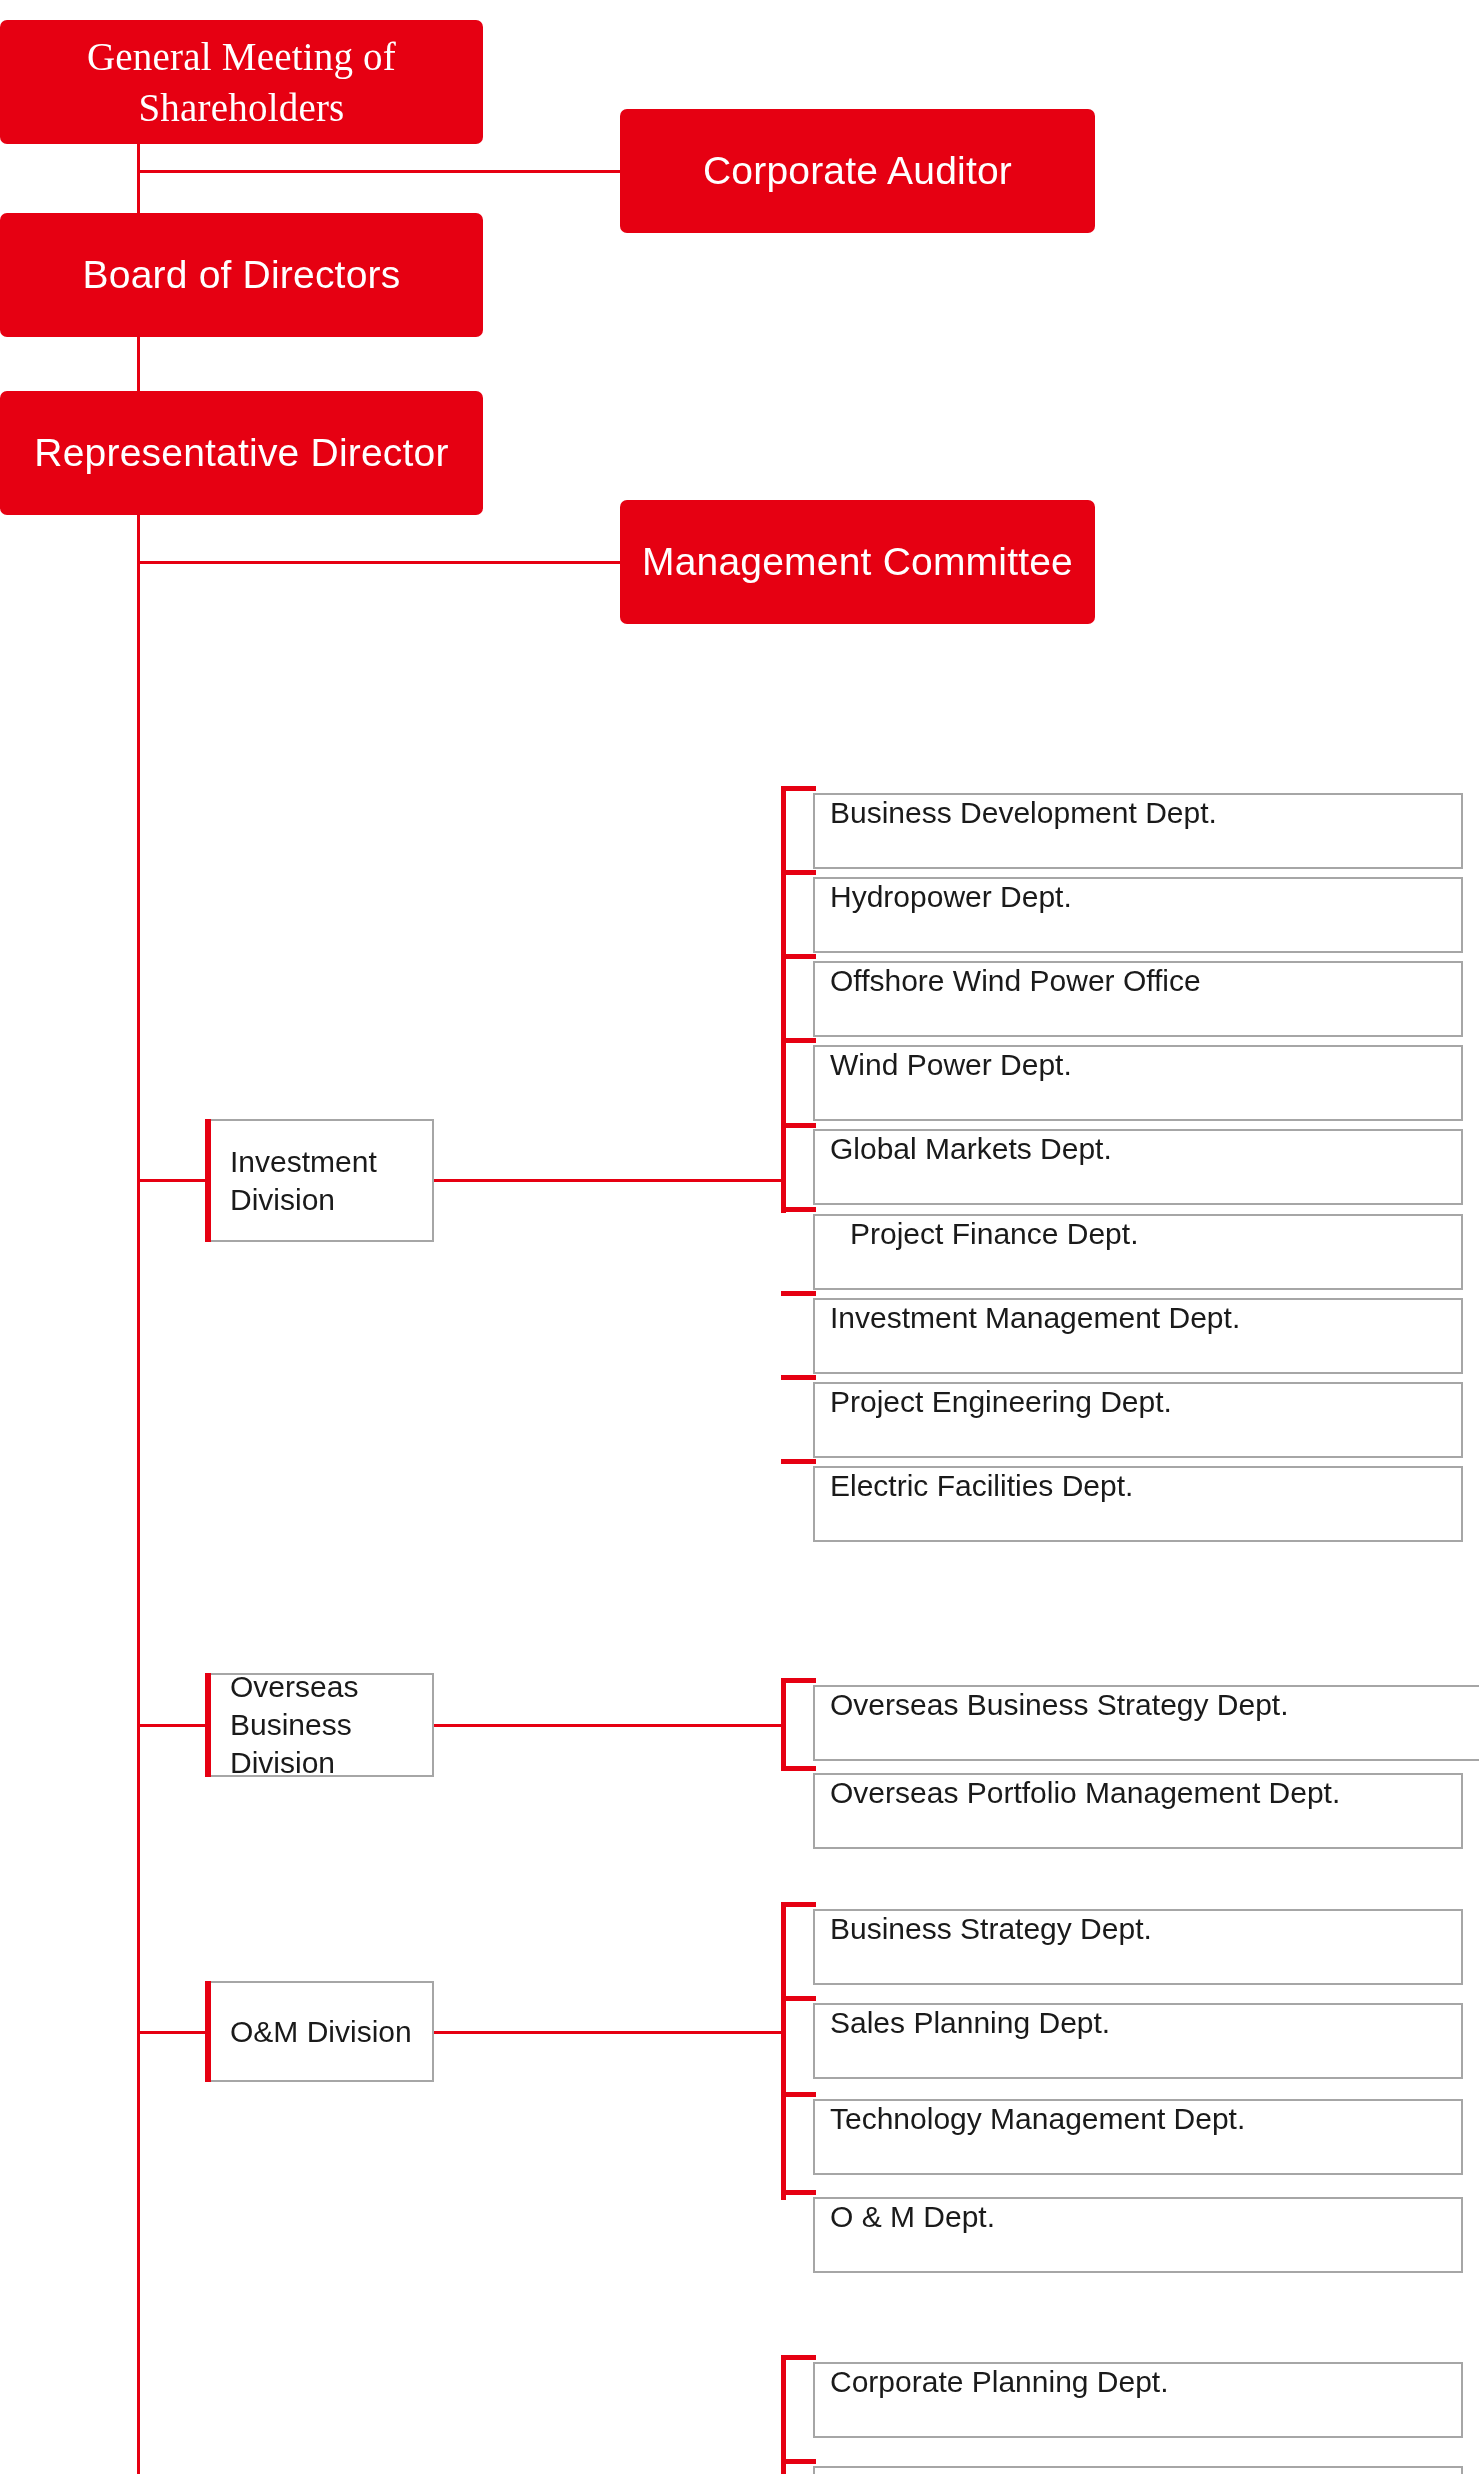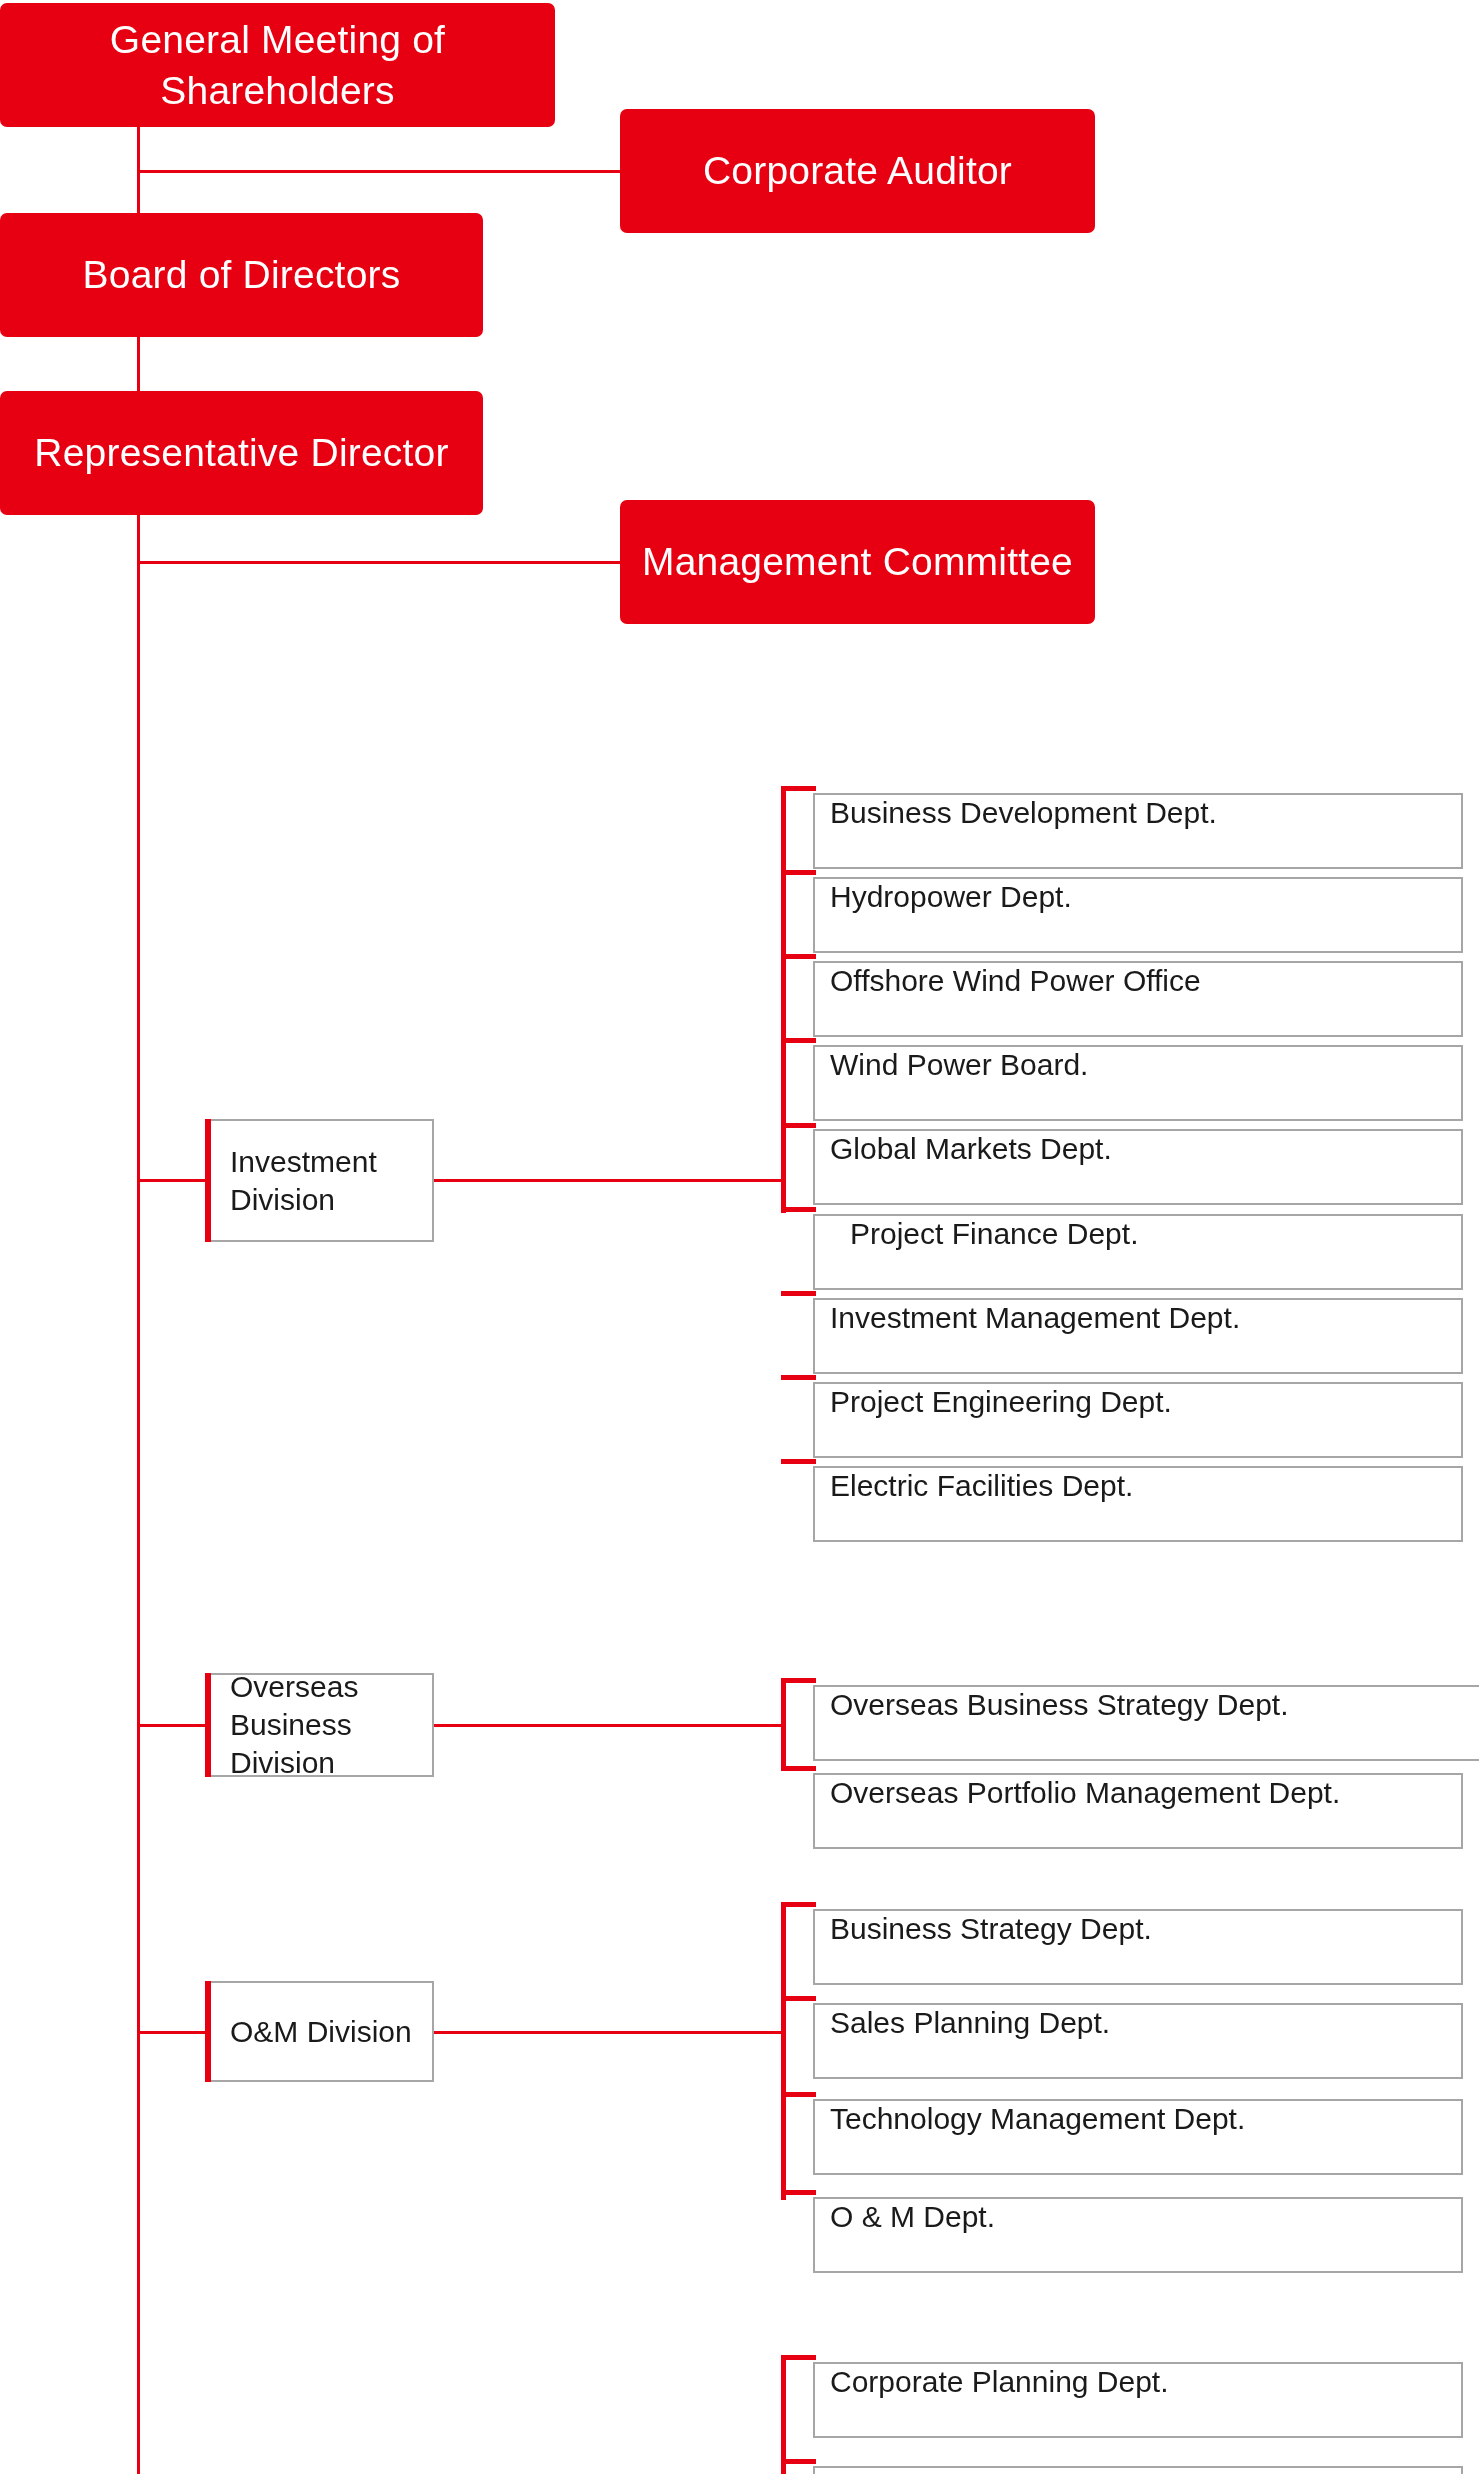--- a/index.html
+++ b/index.html
@@ -80,21 +80,21 @@
   .vline{position:absolute;background:#E60012;width:2.5px;z-index:2;}
   .hline{position:absolute;background:#E60012;height:2.5px;z-index:2;}
   .vline-thick{position:absolute;background:#E60012;width:4.5px;z-index:2;}
   .hline-thick{position:absolute;background:#E60012;height:4.5px;z-index:2;}
 </style>
 </head>
 <body>
 
 <div id="chart">
 
-  <div class="node-red" style="left:0px; top:3px; width:555px; height:124px;">
+  <div class="node-red" style="left:0px; top:20px; width:483px; height:124px;font-family:Liberation Serif, serif;">
     <span>General Meeting of Shareholders</span>
   </div>
 
   <div class="node-red" style="left:620px; top:109px; width:475px; height:124px;">
     <span>Corporate Auditor</span>
   </div>
 
   <div class="node-red" style="left:0px; top:213px; width:483px; height:124px;">
     <span>Board of Directors</span>
   </div>
@@ -136,21 +136,21 @@
     <span>Hydropower Dept.</span>
   </div>
 
   <div class="hline-thick" style="left:781px; top:954px; width:35px;"></div>
   <div class="node-dept" style="left:813px; top:961px; width:650px; height:76px;">
     <span>Offshore Wind Power Office</span>
   </div>
 
   <div class="hline-thick" style="left:781px; top:1038px; width:35px;"></div>
   <div class="node-dept" style="left:813px; top:1045px; width:650px; height:76px;">
-    <span>Wind Power Board.</span>
+    <span>Wind Power Dept.</span>
   </div>
 
   <div class="hline-thick" style="left:781px; top:1123px; width:35px;"></div>
   <div class="node-dept" style="left:813px; top:1129px; width:650px; height:76px;">
     <span>Global Markets Dept.</span>
   </div>
 
   <div class="hline-thick" style="left:781px; top:1207px; width:35px;"></div>
   <div class="node-dept" style="left:813px; top:1214px; width:650px; height:76px;padding-left:35px;">
     <span>Project Finance Dept.</span>

